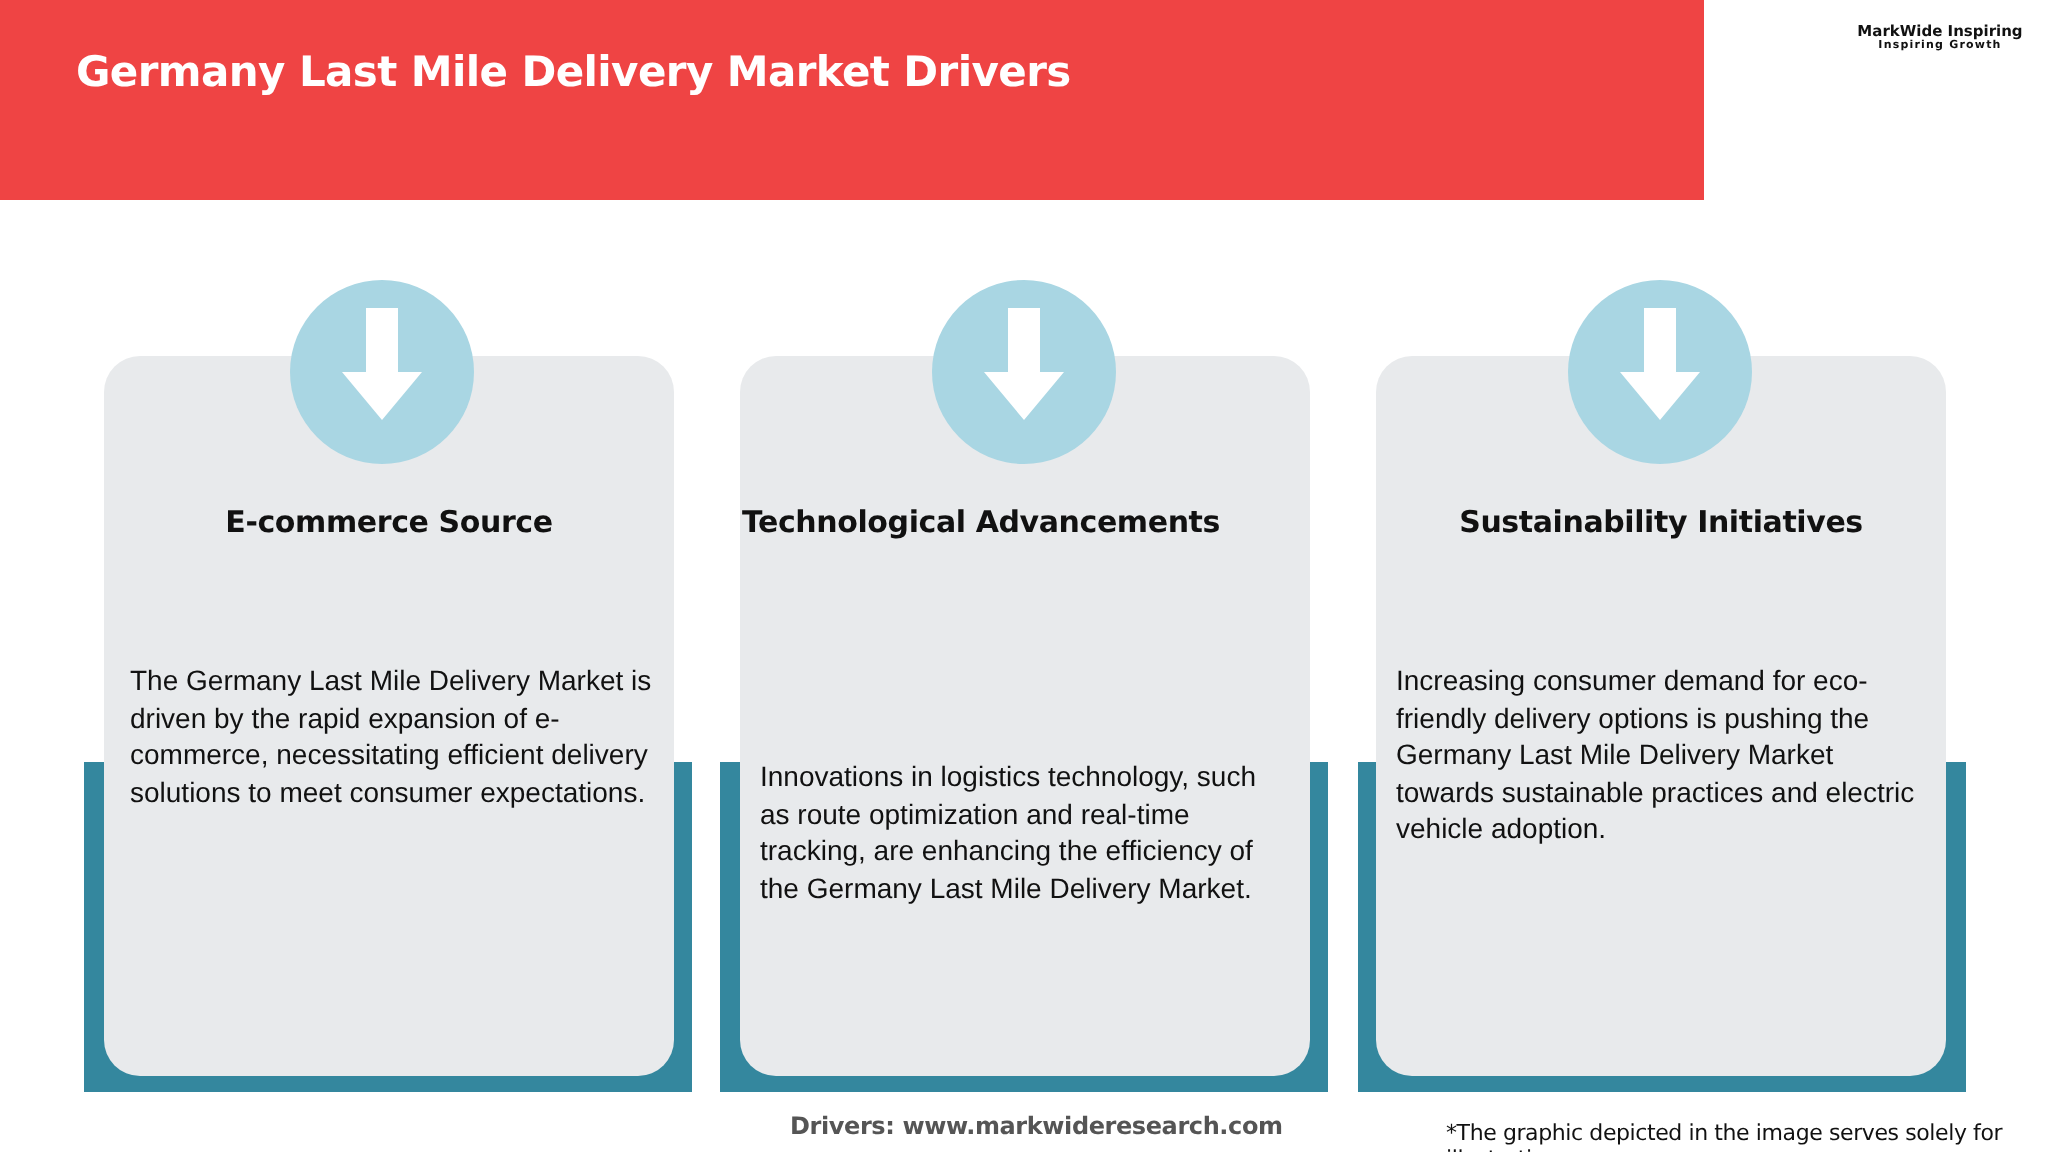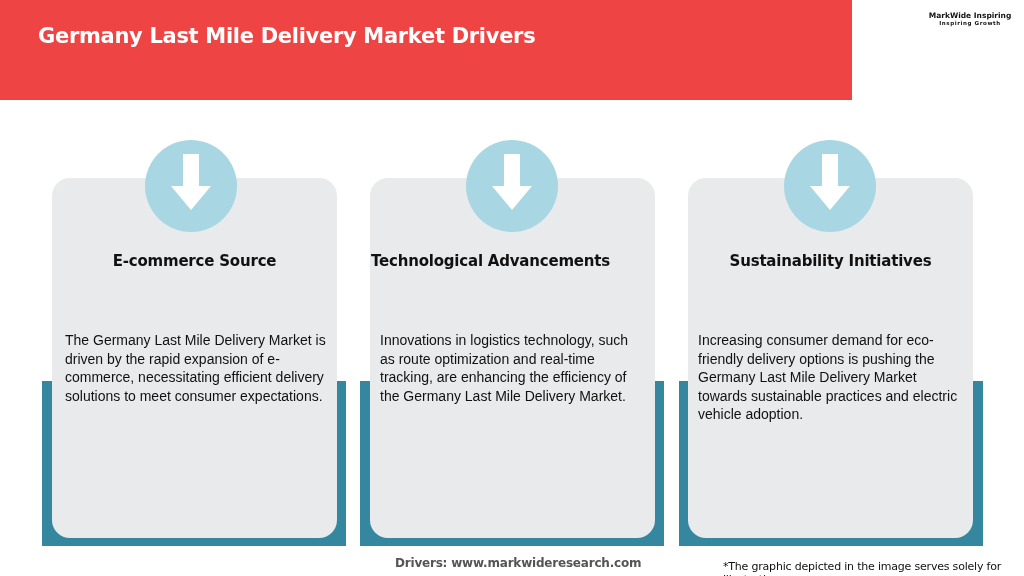--- a/index.html
+++ b/index.html
@@ -92,21 +92,21 @@
 
 <div>
   <div class="card-back" style="left:360px;"></div>
   <div class="card" style="left:370px;"></div>
   <div class="circle" style="left:466px;">
     <svg width="92" height="92" viewBox="0 0 92 92">
       <polygon points="38,14 54,14 54,46 66,46 46,70 26,46 38,46" fill="#ffffff"></polygon>
     </svg>
   </div>
   <div class="card-title" style="left:348px;">Technological Advancements</div>
-  <div class="card-body" style="left:380px;">Innovations in logistics technology, such as route optimization and real-time tracking, are enhancing the efficiency of the Germany Last Mile Delivery Market.</div>
+  <div class="card-body" style="left:380px;margin-top:48px;">Innovations in logistics technology, such as route optimization and real-time tracking, are enhancing the efficiency of the Germany Last Mile Delivery Market.</div>
 </div>
 
 <div>
   <div class="card-back" style="left:679px;"></div>
   <div class="card" style="left:688px;"></div>
   <div class="circle" style="left:784px;">
     <svg width="92" height="92" viewBox="0 0 92 92">
       <polygon points="38,14 54,14 54,46 66,46 46,70 26,46 38,46" fill="#ffffff"></polygon>
     </svg>
   </div>

